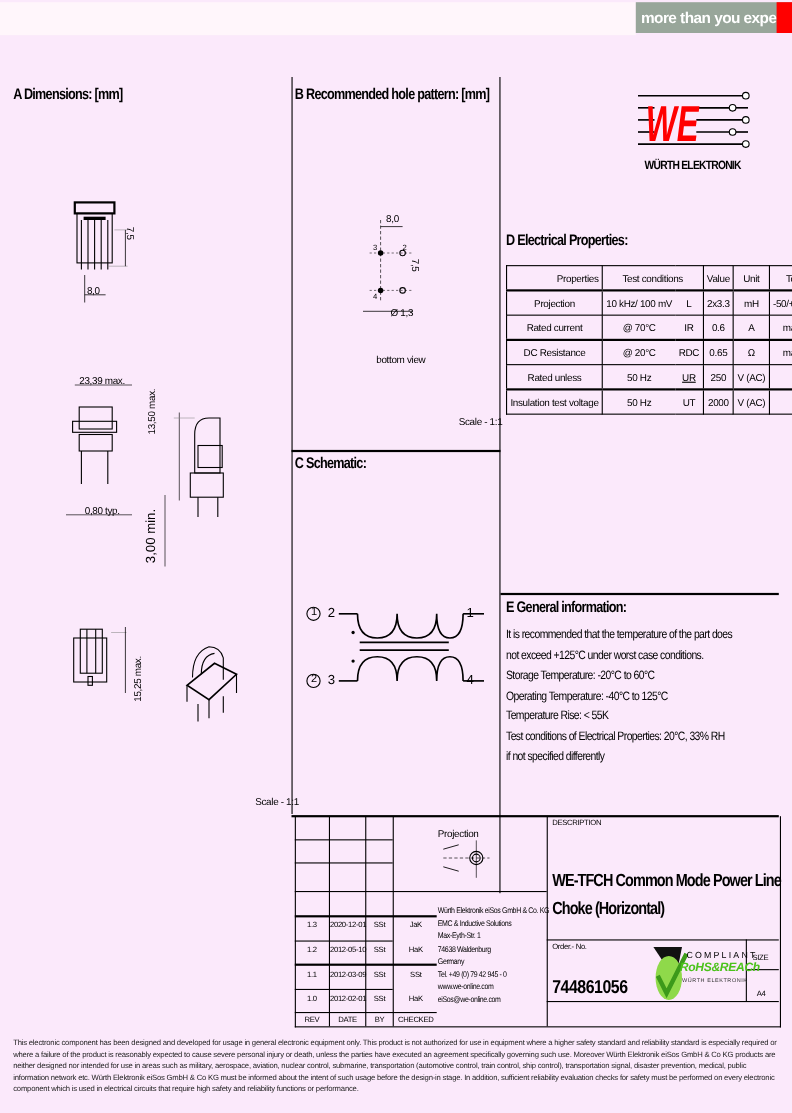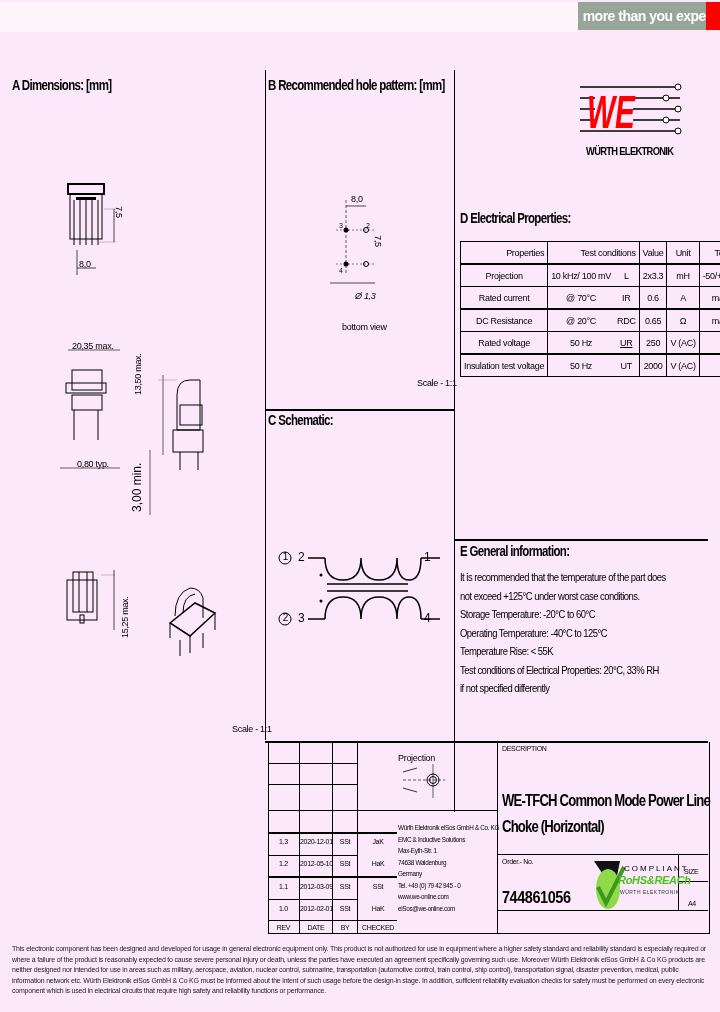--- a/index.html
+++ b/index.html
@@ -55,21 +55,21 @@
   <line x1="38" y1="20" x2="38" y2="65" stroke="#000"></line>
   <line x1="44" y1="29" x2="56" y2="29" stroke="#888" stroke-width="0.5"></line>
   <line x1="38" y1="62" x2="56" y2="62" stroke="#888" stroke-width="0.5"></line>
   <line x1="54" y1="29" x2="54" y2="62" stroke="#000" stroke-width="0.7"></line>
   <line x1="17" y1="88" x2="36" y2="88" stroke="#000" stroke-width="0.7"></line>
   <line x1="17" y1="70" x2="17" y2="95" stroke="#000" stroke-width="0.7"></line>
 </svg>
 <div class="abs small" style="left:113px;top:207px;transform:rotate(90deg);">7,5</div>
 <div class="abs small" style="left:79px;top:259px;">8,0</div>
 
-<div class="abs small" style="left:72px;top:341px;">20,35 max.</div>
+<div class="abs small" style="left:72px;top:341px;">23,39 max.</div>
 <svg style="left:60px;top:350px;" width="150" height="130" viewBox="0 0 150 130">
   <line x1="8" y1="0" x2="60" y2="0" stroke="#000" stroke-width="0.6"></line>
   <rect x="12" y="20" width="30" height="20" fill="none" stroke="#000"></rect>
   <rect x="6" y="33" width="40" height="10" fill="none" stroke="#000"></rect>
   <rect x="12" y="45" width="30" height="15" fill="none" stroke="#000"></rect>
   <line x1="14" y1="60" x2="14" y2="90" stroke="#000"></line>
   <line x1="38" y1="60" x2="38" y2="90" stroke="#000"></line>
   <line x1="0" y1="118" x2="60" y2="118" stroke="#000" stroke-width="0.6"></line>
   <path d="M 117 45 Q 117 30 130 30 L 140 30 L 140 80 L 117 80 Z" fill="none" stroke="#000"></path>
   <rect x="120" y="55" width="22" height="20" fill="none" stroke="#000"></rect>
@@ -114,21 +114,21 @@
   <circle cx="16" cy="30" r="2.5" fill="#000"></circle>
   <circle cx="36" cy="30" r="2.5" fill="none" stroke="#000"></circle>
   <circle cx="16" cy="64" r="2.5" fill="#000"></circle>
   <circle cx="36" cy="64" r="2.5" fill="none" stroke="#000"></circle>
   <line x1="6" y1="30" x2="45" y2="30" stroke="#000" stroke-width="0.5" stroke-dasharray="2,2"></line>
   <line x1="6" y1="64" x2="45" y2="64" stroke="#000" stroke-width="0.5" stroke-dasharray="2,2"></line>
   <line x1="0" y1="83" x2="45" y2="83" stroke="#000" stroke-width="0.7"></line>
 </svg>
 <div class="abs small" style="left:351px;top:194px;">8,0</div>
 <div class="abs small" style="left:372px;top:236px;transform:rotate(90deg);">7,5</div>
-<div class="abs small" style="left:355px;top:291px;font-style:italic;">Ø 1,3</div>
+<div class="abs small" style="left:355px;top:279px;">Ø 1,3</div>
 <div class="abs small" style="left:339px;top:222px;font-size:7px;">3</div>
 <div class="abs small" style="left:366px;top:222px;font-size:7px;">2</div>
 <div class="abs small" style="left:339px;top:267px;font-size:7px;">4</div>
 <div class="abs small" style="left:342px;top:322px;">bottom view</div>
 <div class="abs small" style="left:417px;top:378px;">Scale - 1:1</div>
 
 <div class="abs sec-title" style="left:268px;top:412px;">C Schematic:</div>
 <svg style="left:275px;top:545px;" width="170" height="85" viewBox="0 0 170 85">
   <circle cx="10" cy="13" r="6" fill="none" stroke="#000"></circle>
   <circle cx="10" cy="74" r="6" fill="none" stroke="#000"></circle>
@@ -169,21 +169,21 @@
   <circle cx="103" cy="47" r="3" fill="#fff" stroke="#000"></circle>
   <text x="12" y="44" font-family="Liberation Sans, sans-serif" font-weight="bold" font-style="italic" font-size="46" fill="#ff0000" textLength="48" lengthAdjust="spacingAndGlyphs">WE</text>
 </svg>
 <div class="abs" style="left:586px;top:145px;font-size:11px;font-weight:bold;letter-spacing:-0.8px;transform:scaleX(0.85);transform-origin:left top;white-space:nowrap;">WÜRTH ELEKTRONIK</div>
 
 <div class="abs sec-title" style="left:460px;top:210px;">D Electrical Properties:</div>
 <table class="abs prop-table">
   <tbody>
       <tr>
     <th style="width:62px;text-align:right;">Properties</th>
-    <th colspan="2" style="width:76px;text-align:right;">Test conditions</th>
+    <th colspan="2" style="width:76px;text-align:center;">Test conditions</th>
     <th style="width:24px;">Value</th>
     <th style="width:22px;">Unit</th>
     <th style="width:30px;">Tol.</th>
   </tr>
   <tr class="thick">
     <td>Projection</td>
     <td style="border-right:none;">10 kHz/ 100 mV</td>
     <td style="border-left:none;">L</td>
     <td>2x3.3</td>
     <td>mH</td>
@@ -199,21 +199,21 @@
   </tr>
   <tr class="thick">
     <td>DC Resistance</td>
     <td style="border-right:none;">@ 20°C</td>
     <td style="border-left:none;">RDC</td>
     <td>0.65</td>
     <td>Ω</td>
     <td>max.</td>
   </tr>
   <tr>
-    <td>Rated voltage</td>
+    <td>Rated unless</td>
     <td style="border-right:none;">50 Hz</td>
     <td style="border-left:none;text-decoration:underline;">UR</td>
     <td>250</td>
     <td>V (AC)</td>
     <td></td>
   </tr>
   <tr class="thick">
     <td>Insulation test voltage</td>
     <td style="border-right:none;">50 Hz</td>
     <td style="border-left:none;">UT</td>

